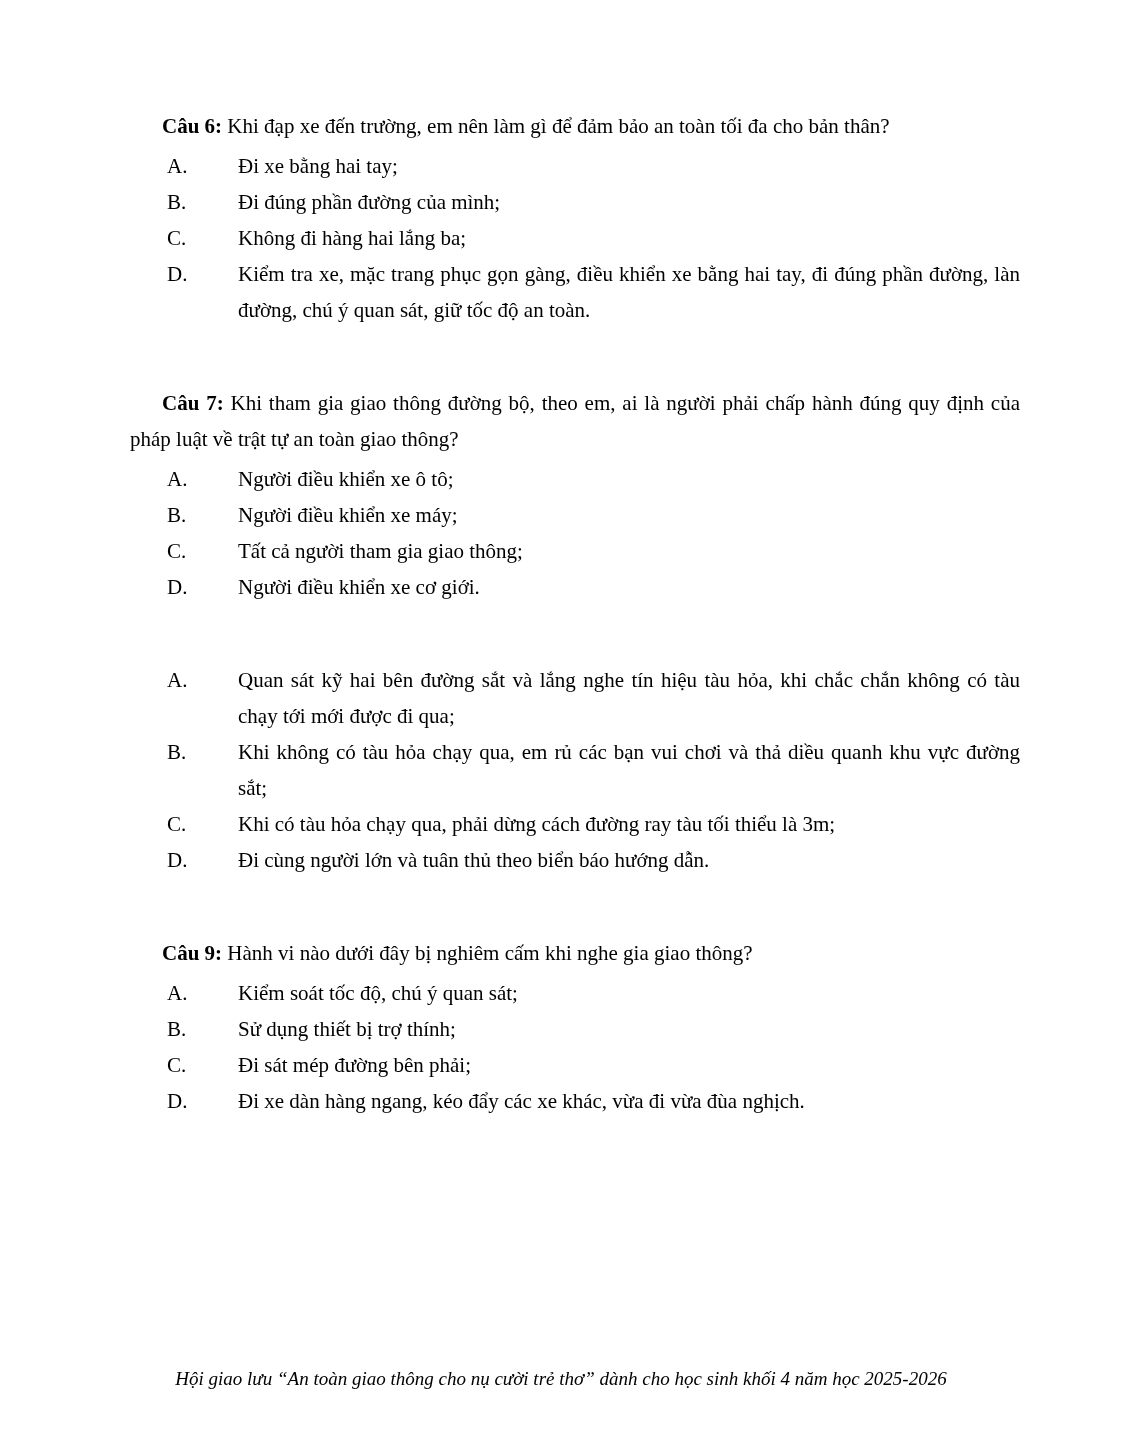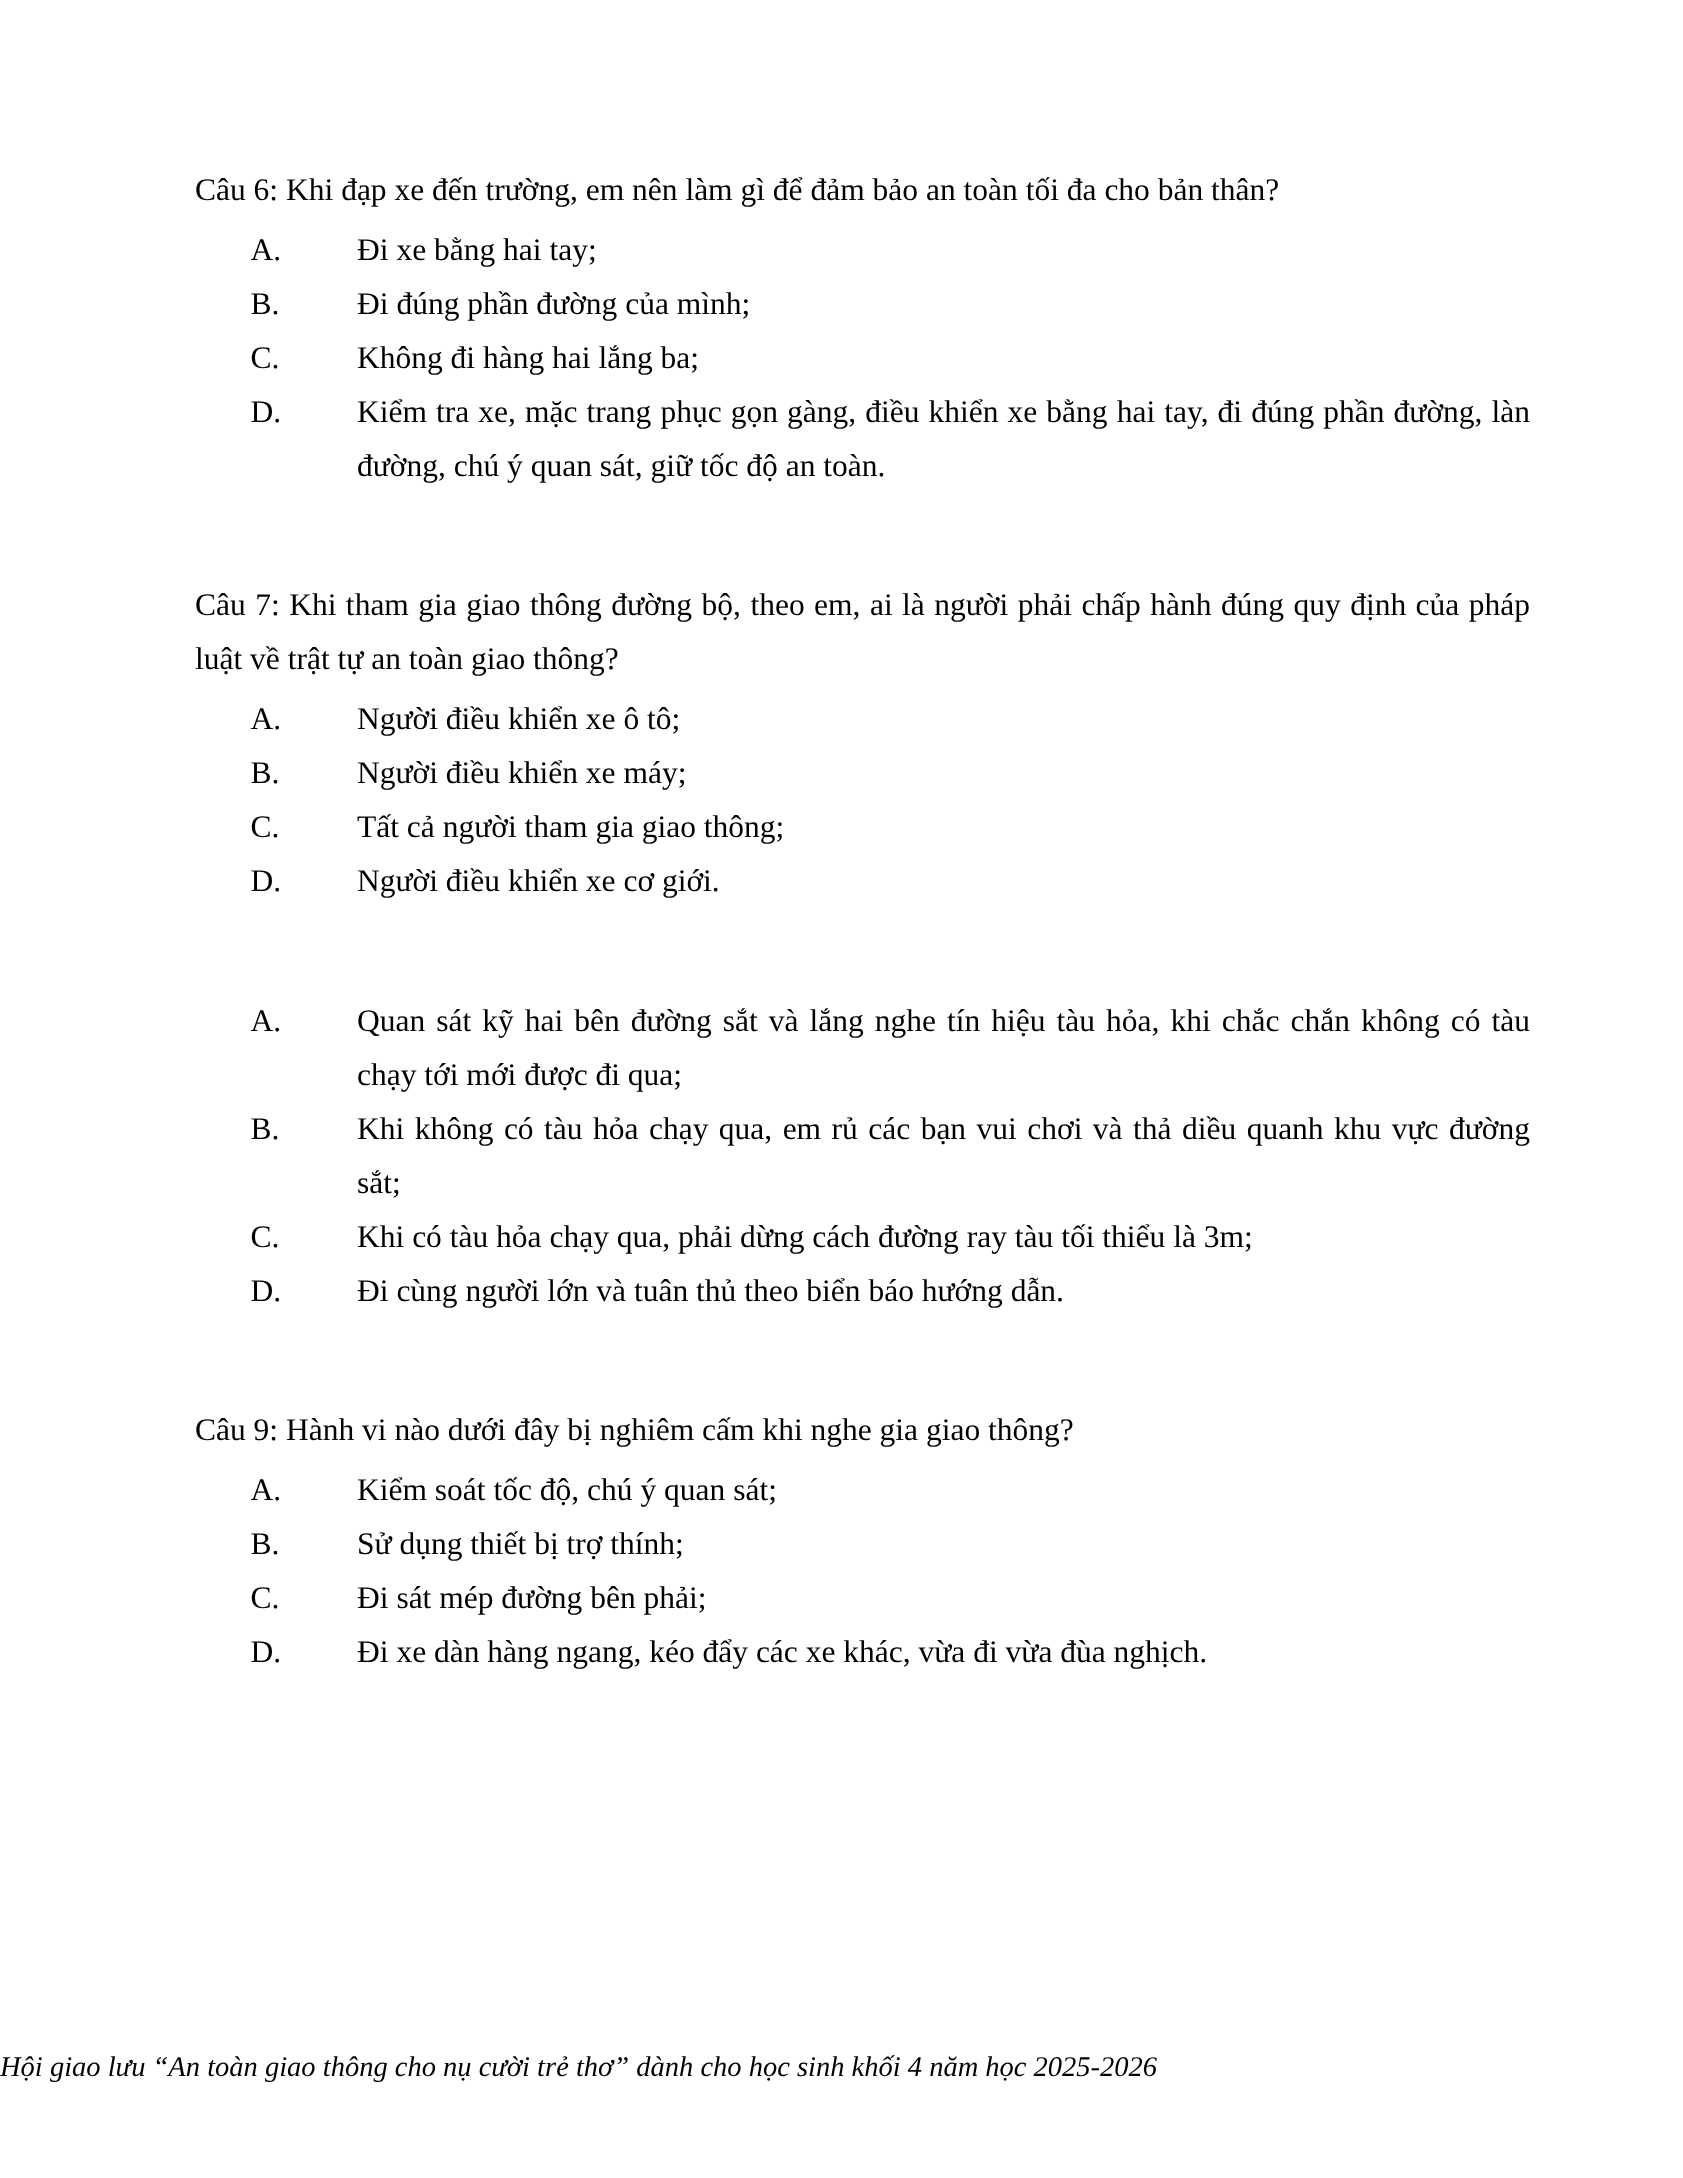--- a/index.html
+++ b/index.html
@@ -12,40 +12,41 @@
     font-size: 21px;
     color: #000000;
     padding: 108px 102px 0 130px;
     overflow: hidden;
   }
   .question { margin-bottom: 57px; }
   .q-text {
     line-height: 36px;
     text-align: justify;
   }
-  .q-label { font-weight: normal; }
+  .q-label { font-weight: bold; margin-left: 32px; }
   .options { margin-top: 4px; }
   .option {
     display: flex;
     line-height: 36px;
   }
   .opt-letter {
     flex: 0 0 31px;
     margin-left: 37px;
   }
   .opt-text {
     flex: 1;
     text-align: justify;
     margin-left: 40px;
   }
   .footer {
     position: absolute;
     bottom: 60px;
     left: 0;
     width: 100%;
+    text-align: center;
     font-style: italic;
     font-size: 19px;
     line-height: 26px;
   }
 </style>
 </head>
 <body>
 
 <div class="question">
   <p class="q-text"><span class="q-label">Câu 6:</span> <span>Khi đạp xe đến trường, em nên làm gì để đảm bảo an toàn tối đa cho bản thân?</span></p>

